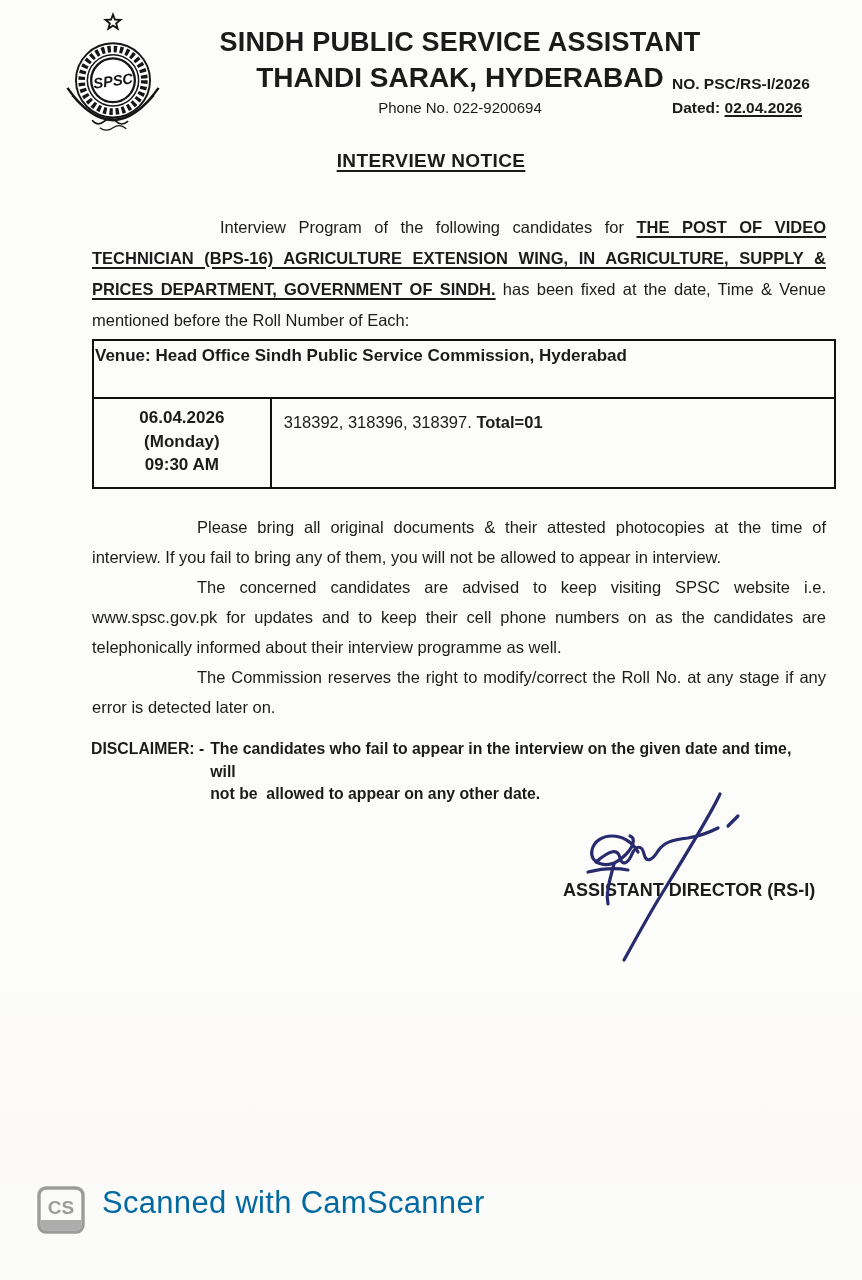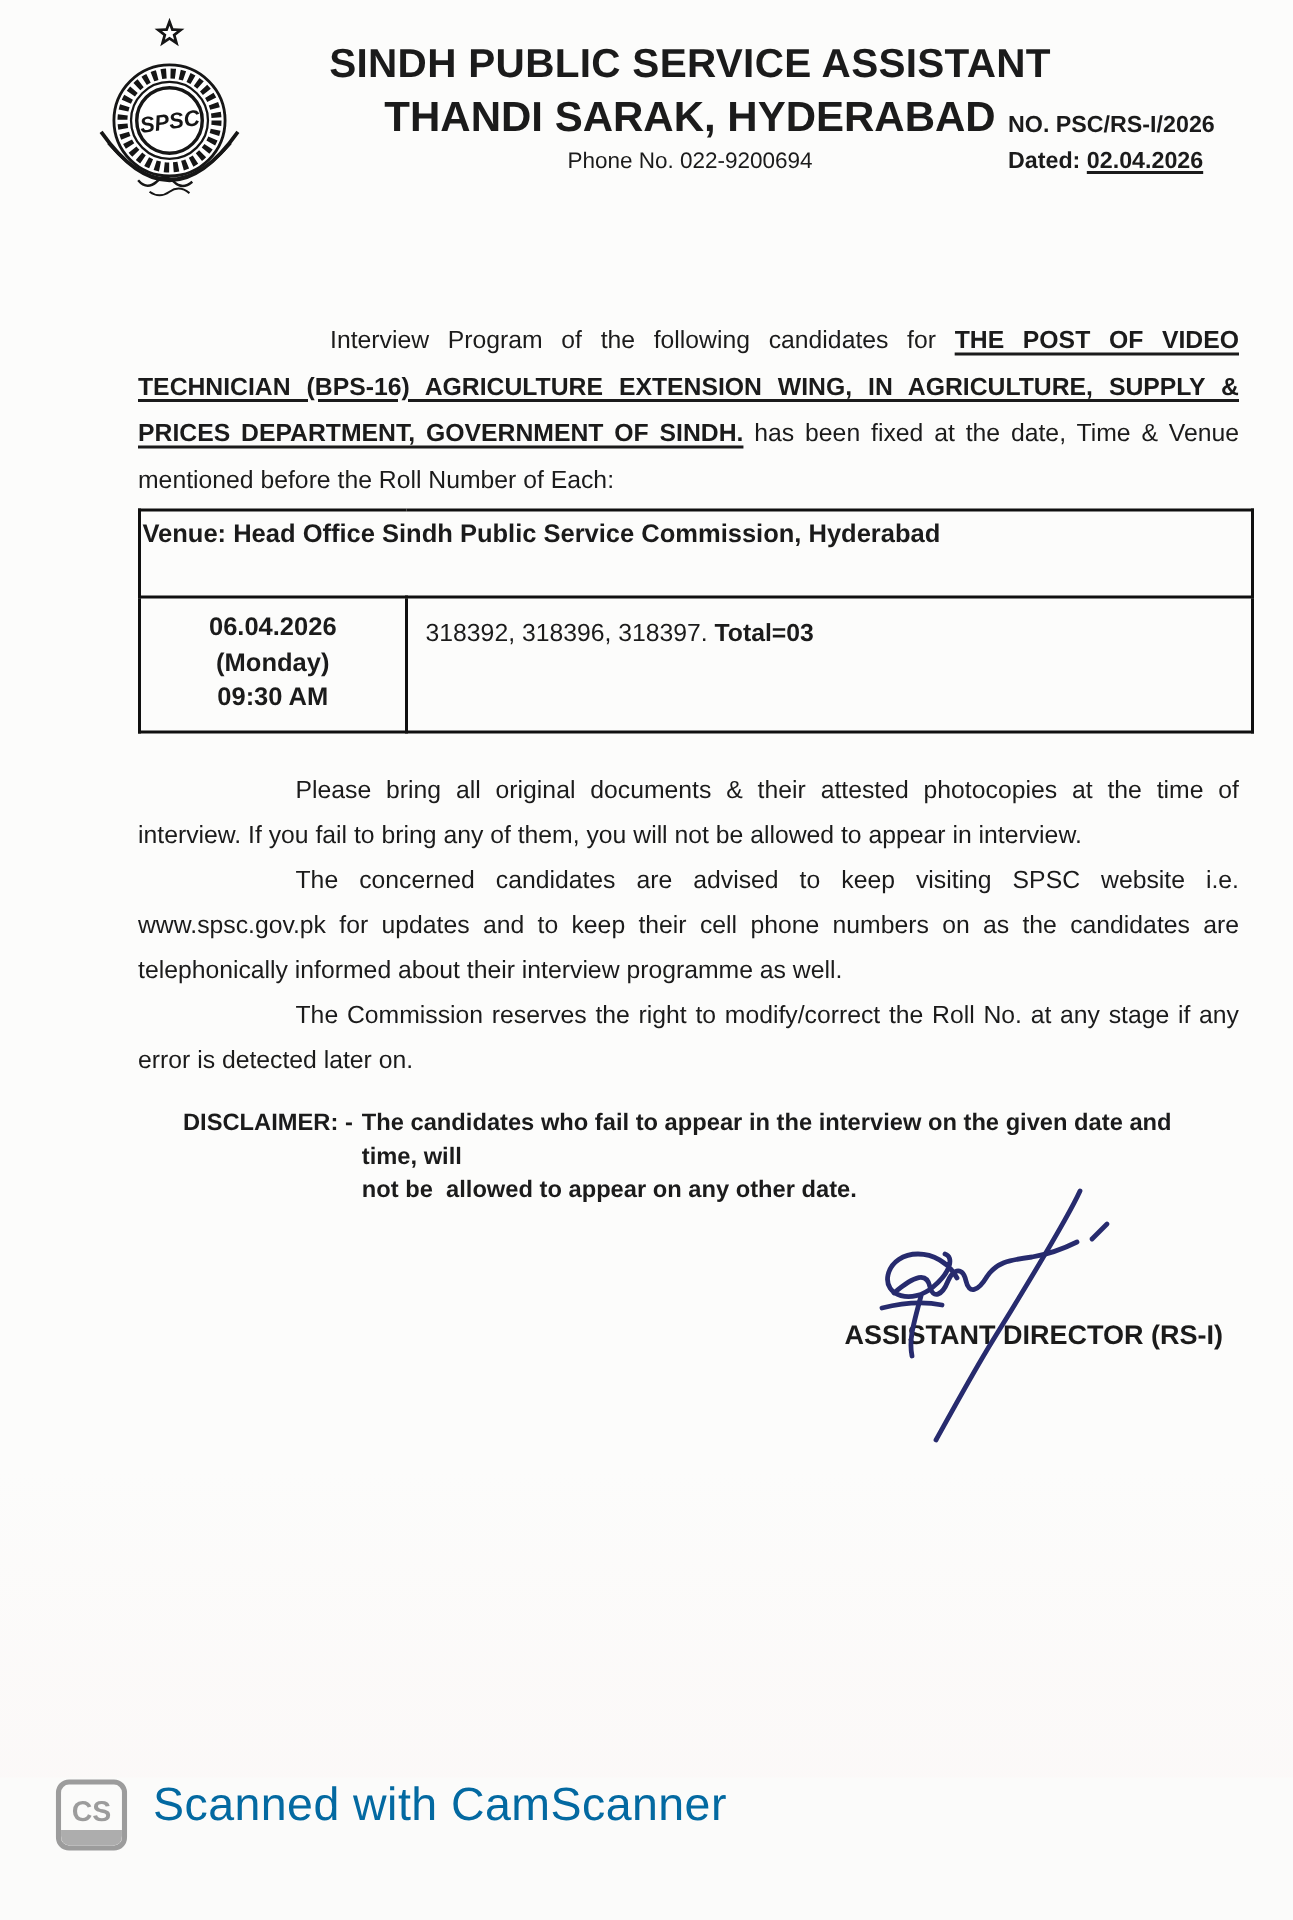--- a/index.html
+++ b/index.html
@@ -57,21 +57,21 @@
   .body-paras{position:absolute;left:92px;top:512px;width:734px;}
   .body-paras p{
     margin:0;font-size:16.5px;line-height:30px;
     text-align:justify;text-indent:105px;
   }
   
   .disclaimer{
     position:absolute;left:91px;top:738px;width:710px;
     display:flex;font-size:15.8px;font-weight:bold;line-height:22.5px;
   }
-  .disclaimer .label{white-space:nowrap;margin-right:6px;margin-left:31px;}
+  .disclaimer .label{white-space:nowrap;margin-right:6px;}
   .disclaimer .line{display:block;white-space:pre-wrap;}
   
   .sig-title{position:absolute;left:563px;top:880px;font-size:18px;font-weight:bold;z-index:1;}
   .sig-ink{position:absolute;left:552px;top:790px;z-index:2;pointer-events:none;}
   
   .footer{
     position:absolute;left:0;top:1185px;width:862px;height:95px;
     background:#fbfbfa;display:flex;z-index:3;
   }
   .cs-icon{margin-left:36px;}
@@ -105,36 +105,39 @@
     <div class="org-name">SINDH PUBLIC SERVICE ASSISTANT</div>
     <div class="org-address">THANDI SARAK, HYDERABAD</div>
     <div class="org-phone">Phone No. 022-9200694</div>
   </div>
 
   <div class="meta">
     <div>NO. PSC/RS-I/2026</div>
     <div><span>Dated: </span><span class="dated-value">02.04.2026</span></div>
   </div>
 
+  <div class="notice-title-wrap">
+    <span class="notice-title">INTERVIEW NOTICE</span>
+  </div>
 
   <p class="intro"><span>Interview Program of the following candidates for </span><span class="bu">THE POST OF VIDEO TECHNICIAN (BPS-16) AGRICULTURE EXTENSION WING, IN AGRICULTURE, SUPPLY &amp; PRICES DEPARTMENT, GOVERNMENT OF SINDH.</span><span> has been fixed at the date, Time &amp; Venue mentioned before the Roll Number of Each:</span></p>
 
   <div class="sched">
     <table>
       <tbody>
       <tr>
         <td class="venue-cell" colspan="2">Venue: Head Office Sindh Public Service Commission, Hyderabad</td>
       </tr>
       <tr>
         <td class="date-cell">
           <div>06.04.2026</div>
           <div>(Monday)</div>
           <div>09:30 AM</div>
         </td>
-        <td class="rolls-cell"><span>318392, 318396, 318397. </span><span class="total">Total=03</span></td>
+        <td class="rolls-cell"><span>318392, 318396, 318397. </span><span class="total">Total=01</span></td>
       </tr>
     </tbody>
       </table>
   </div>
 
   <div class="body-paras">
     <p>Please bring all original documents &amp; their attested photocopies at the time of interview. If you fail to bring any of them, you will not be allowed to appear in interview.</p>
     <p>The concerned candidates are advised to keep visiting SPSC website i.e. www.spsc.gov.pk for updates and to keep their cell phone numbers on as the candidates are telephonically informed about their interview programme as well.</p>
     <p>The Commission reserves the right to modify/correct the Roll No. at any stage if any error is detected later on.</p>
   </div>

